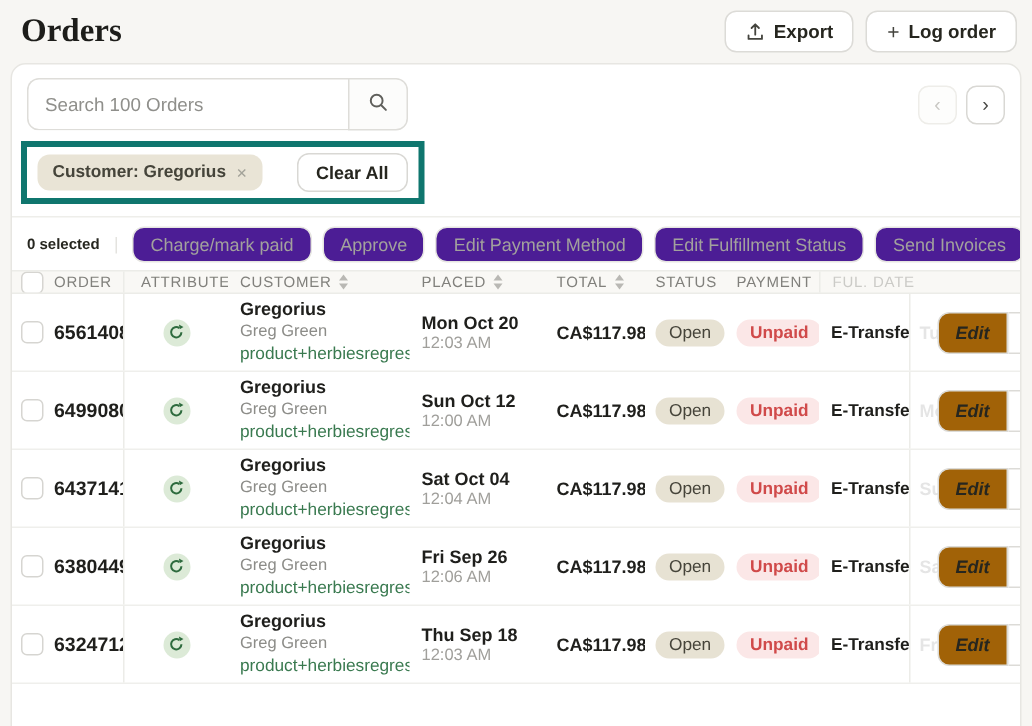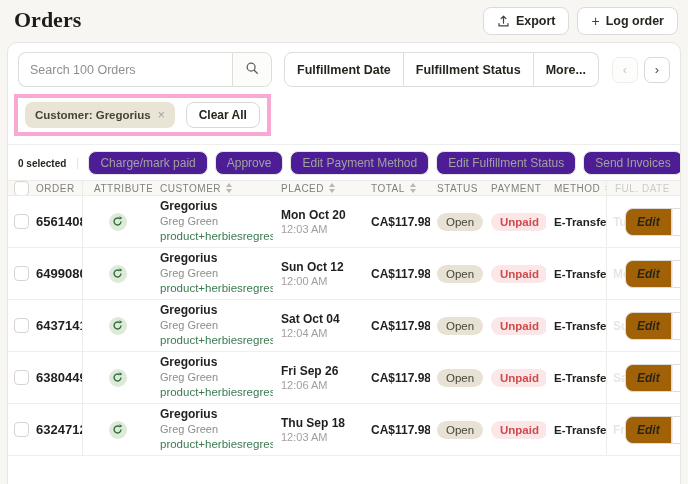--- a/index.html
+++ b/index.html
@@ -33,21 +33,21 @@
   .filter-btn:first-child { border-left:1px solid #deddd9; border-radius:8px 0 0 8px; }
   .filter-btn:last-child { border-radius:0 8px 8px 0; }
   .pager { margin-left:auto; display:flex; gap:6px; }
   .pg-btn { width:26px; height:26px; border-radius:7px; display:flex; align-items:center; justify-content:center;
             font-size:13px; background:#fff; cursor:pointer; }
   .pg-prev { border:1px solid #eeede9; color:#c9c8c4; background:#fdfdfc; }
   .pg-next { border:1px solid #d9d8d4; color:#4a4a46; }
 
   
   .chips-row { padding:0 6px 8px 6px; }
-  .annotation { display:inline-flex; gap:11px; border:4px solid #f9a8d4; padding:4px 7px; }
+  .annotation { display:inline-flex; align-items:center; gap:23px; border:4px solid #0f766e; padding:4px 7px; }
   .chip { background:#e9e4d6; border-radius:8px; padding:5px 10px; font-size:11.5px; font-weight:600;
           color:#45443a; display:inline-flex; align-items:center; gap:7px; }
   .chip-x { color:#a3a299; font-size:12px; font-weight:400; cursor:pointer; }
   .clear-btn { background:#fff; border:1px solid #d9d8d4; border-radius:8px; padding:5px 12px;
                font-size:12px; font-weight:700; color:#26261f; cursor:pointer; }
 
   
   .bulkbar { border-top:1px solid #eeeeea; padding:6px 10px 5px 10px; }
   .bulk-row { display:flex; align-items:center; gap:7px; }
   .bulk-row + .bulk-row { margin-top:5px; }
@@ -130,25 +130,20 @@
       <input class="search-input" type="text" placeholder="Search 100 Orders" style="">
       <button class="search-btn">
         <span>
           <svg width="14" height="14" viewBox="0 0 16 16">
             <circle cx="7" cy="7" r="4.5" fill="none" stroke="#5f5f5b" stroke-width="1.5"></circle>
             <line x1="10.5" y1="10.5" x2="14" y2="14" stroke="#5f5f5b" stroke-width="1.5" stroke-linecap="round"></line>
           </svg>
         </span>
       </button>
     </div>
-    <div class="filter-group">
-      <button class="filter-btn">Fulfillment Date</button>
-      <button class="filter-btn">Fulfillment Status</button>
-      <button class="filter-btn">More...</button>
-    </div>
     <div class="pager">
       <button class="pg-btn pg-prev">‹</button>
       <button class="pg-btn pg-next">›</button>
     </div>
   </div>
 
   <div class="chips-row">
     <div class="annotation">
       <span class="chip">
         <span>Customer: Gregorius</span>
@@ -192,24 +187,20 @@
         <span class="th-label">TOTAL</span>
         <span class="sort"></span>
       </div>
       <div class="cell c-status">
         <span class="th-label">STATUS</span>
       </div>
       <div class="cell c-pay">
         <span class="th-label">PAYMENT</span>
 
       </div>
-      <div class="cell">
-        <span class="th-label">METHOD</span>
-        <span class="sort"></span>
-      </div>
       <div class="cell c-ful">
         <span class="th-label faint-h">FUL. DATE</span>
       </div>
     </div>
     <div>
   <div class="grid trow">
     <div class="cell c-order">
       <span class="checkbox"></span>
       <span class="order-num">6561408</span>
     </div>

